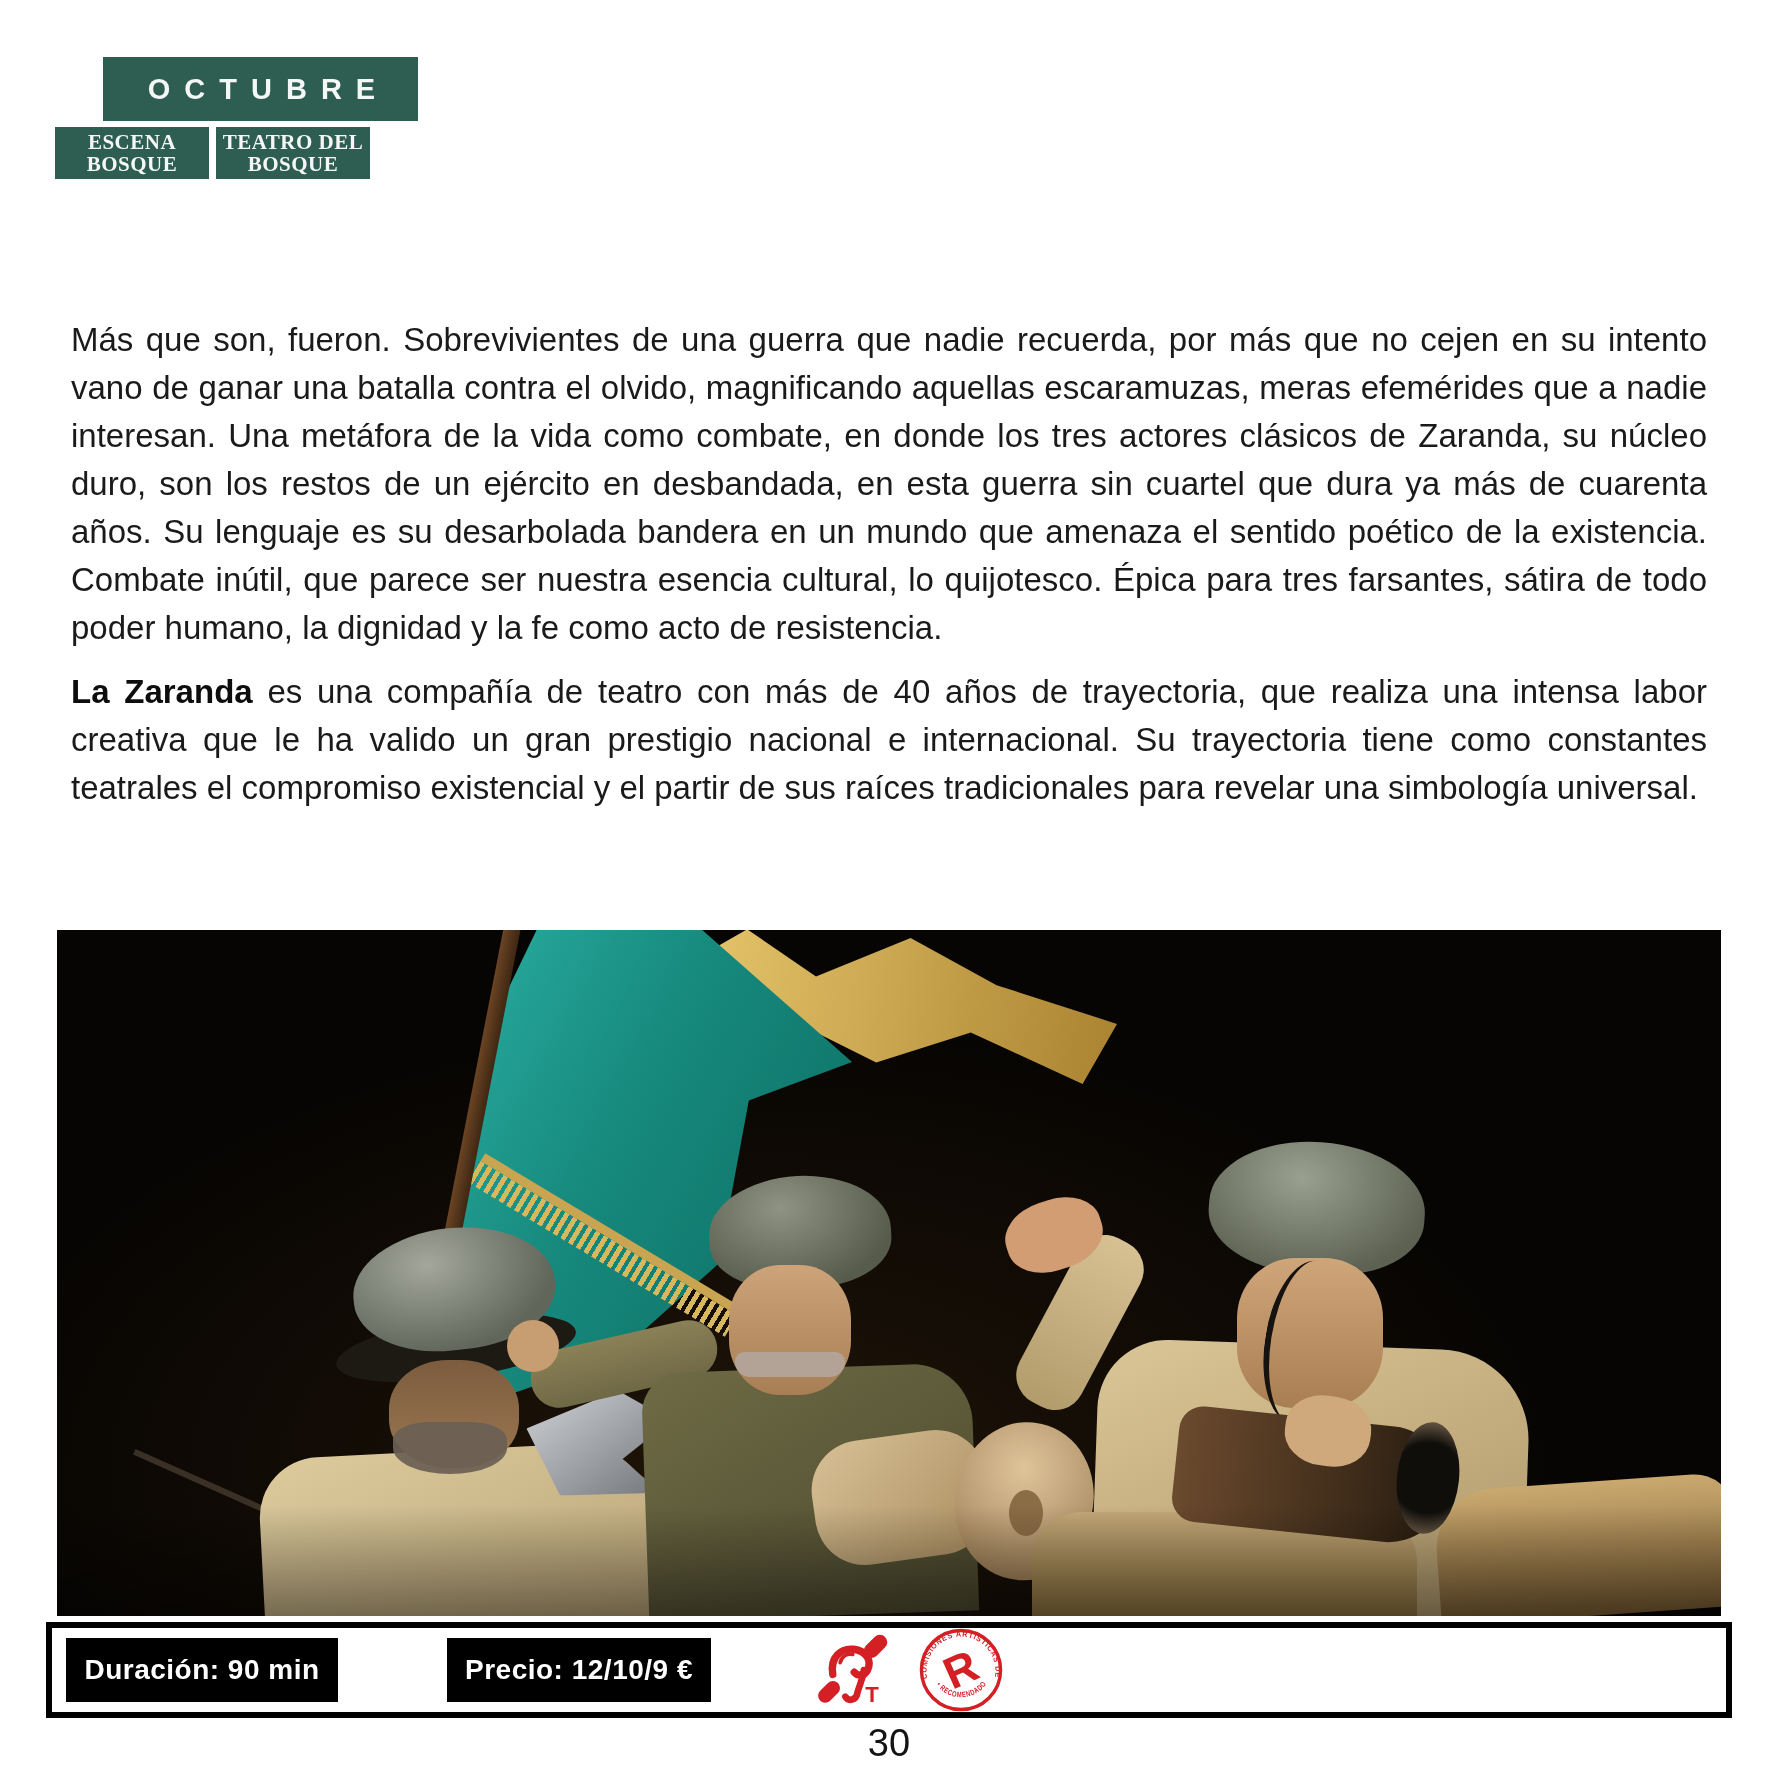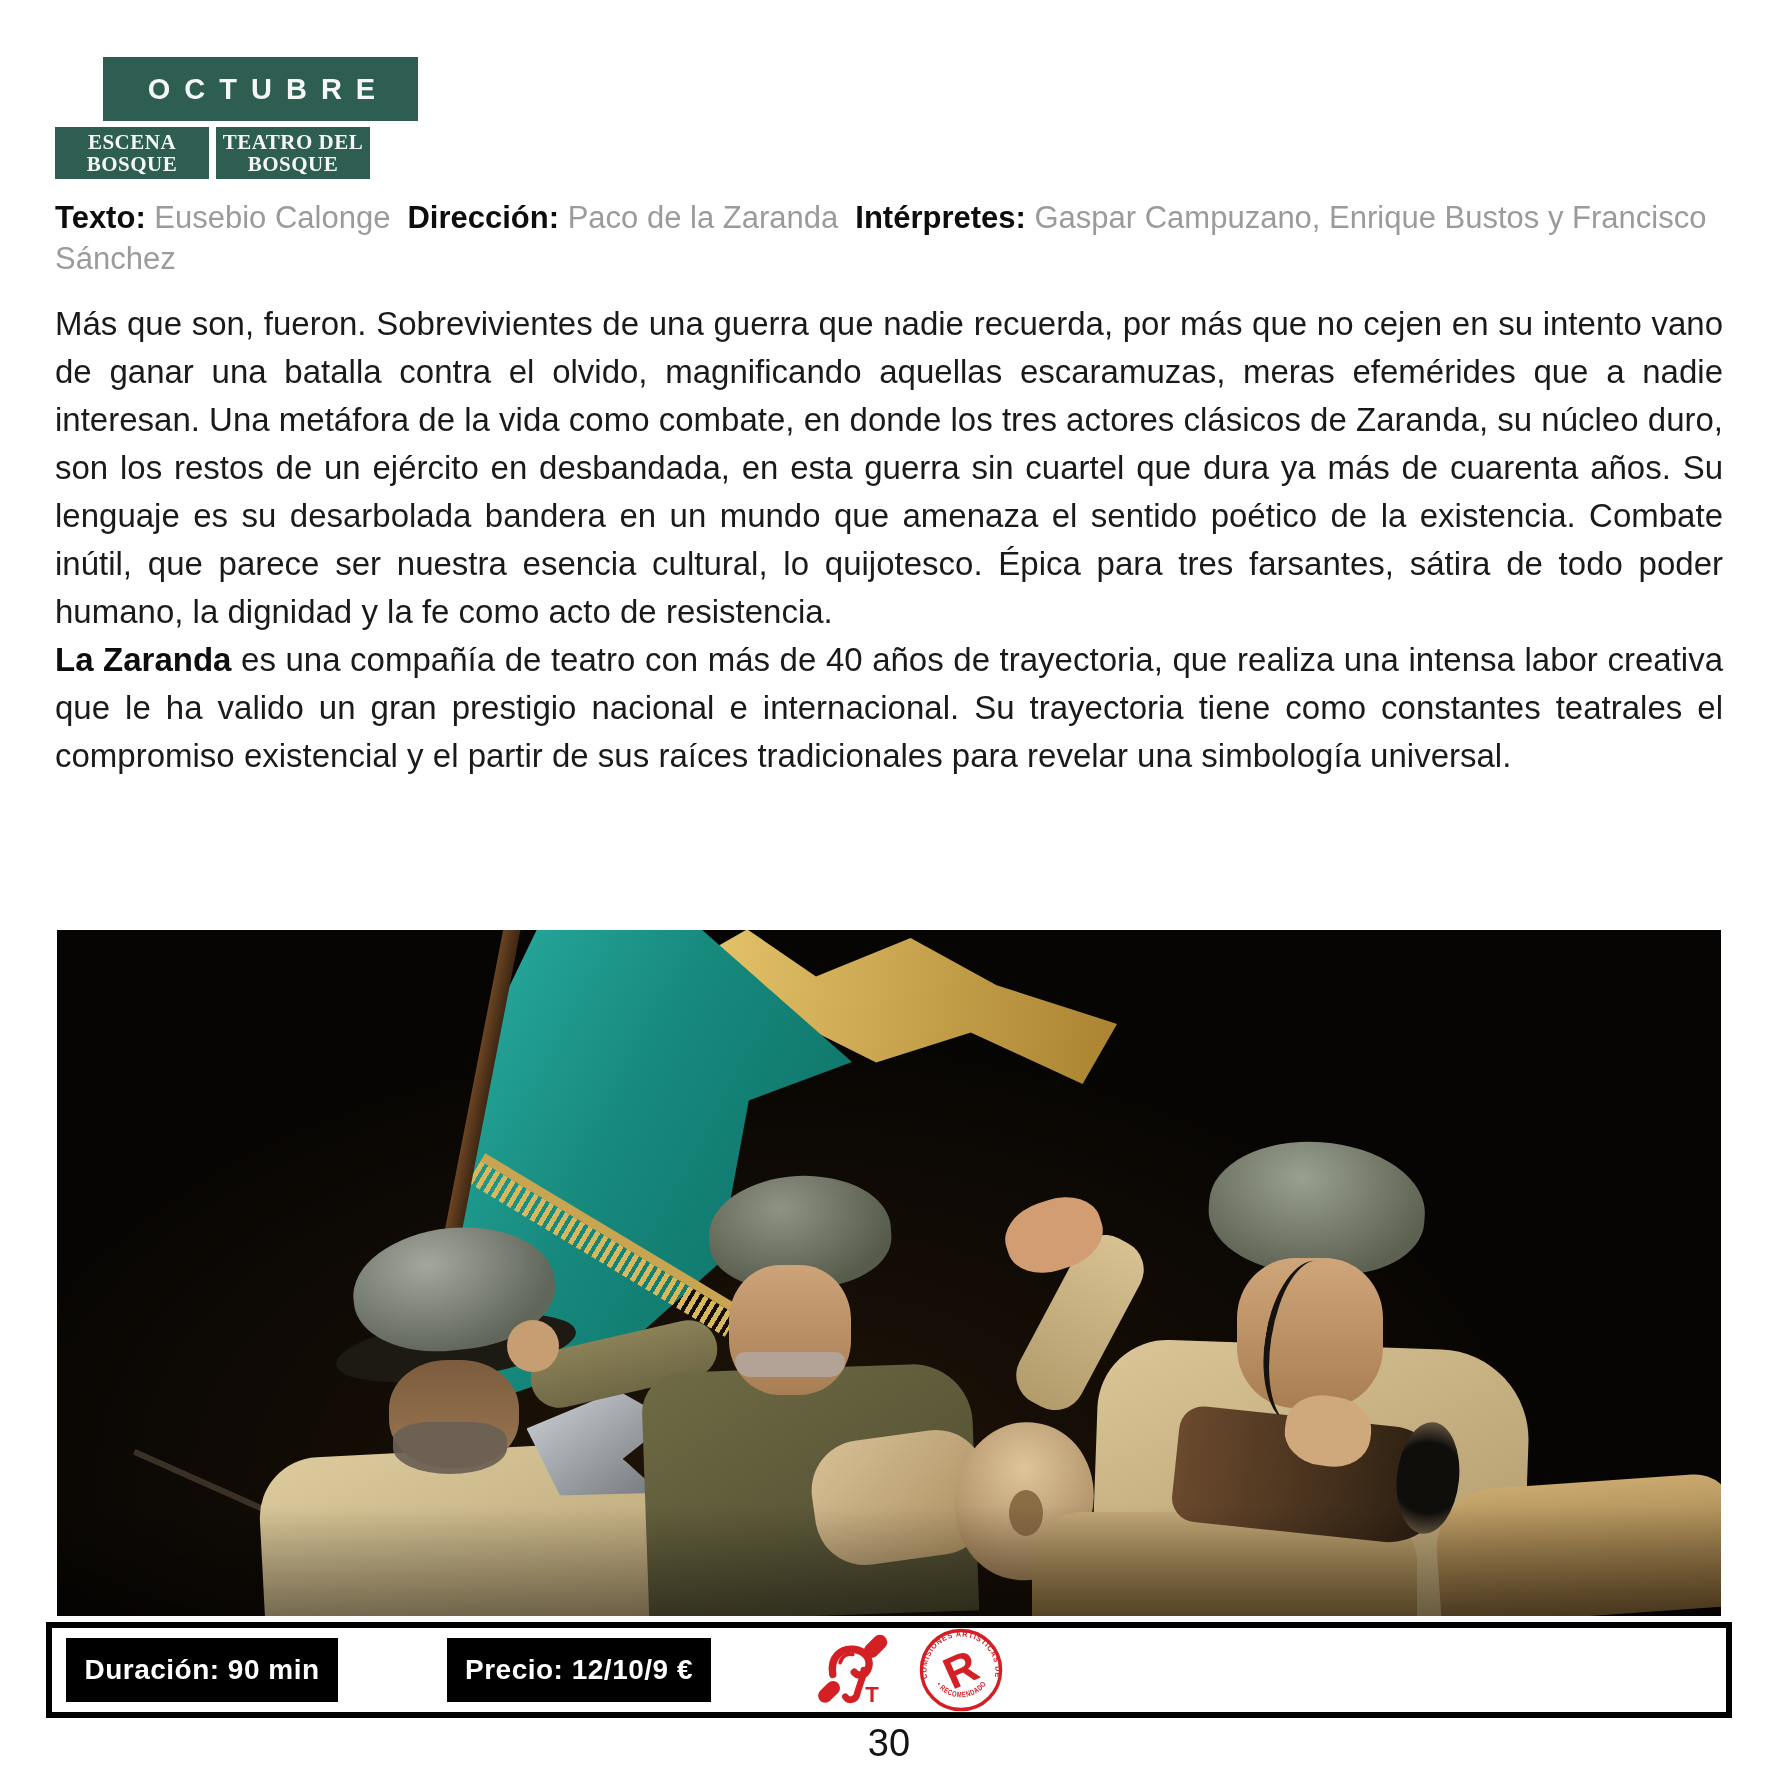--- a/index.html
+++ b/index.html
@@ -41,21 +41,21 @@
   
   .credits { position:absolute; left:55px; top:197px; width:1668px; font-size:31px; line-height:41px; }
   .credit-label { font-weight:700; color:#0d0d0d; }
   .credit-value { color:var(--credits_gray); margin-right:17px; }
   .credits .credit-value:last-child { margin-right:0; }
   
   .body-text {
     position:absolute; left:55px; top:300px; width:1668px;
     font-size:33px; line-height:48px; text-align:justify; color:#1a1a1a;
   }
-  .body-text p { margin:0; }
+  .body-text p { margin:16px; }
   .body-text strong { font-weight:700; color:#0d0d0d; }
   
   .photo {
     position:absolute; left:57px; top:930px; width:1664px; height:686px;
     background:#070503; overflow:hidden;
   }
   .photo > div { position:absolute; }
   .ph-glow   { inset:0; background:radial-gradient(ellipse at 42% 80%, rgba(96,60,22,.28), transparent 58%); }
   .ph-streamer { left:630px; top:-5px; width:430px; height:215px;
     background:linear-gradient(100deg,#e6c66c,#a9812f);
@@ -169,21 +169,20 @@
         </div>
         <div class="venue-box">
           <span>TEATRO DEL</span>
           <span>BOSQUE</span>
         </div>
       </div>
     </div>
   </div>
 
 
-  <p class="credits"><span class="credit-label">Texto:</span> <span class="credit-value">Eusebio Calonge</span><span class="credit-label">Dirección:</span> <span class="credit-value">Paco de la Zaranda</span><span class="credit-label">Intérpretes:</span> <span class="credit-value">Gaspar Campuzano, Enrique Bustos y Francisco Sánchez</span></p>
 
   <div class="body-text">
     <p>Más que son, fueron. Sobrevivientes de una guerra que nadie recuerda, por más que no cejen en su intento vano de ganar una batalla contra el olvido, magnificando aquellas escaramuzas, meras efemérides que a nadie interesan. Una metáfora de la vida como combate, en donde los tres actores clásicos de Zaranda, su núcleo duro, son los restos de un ejército en desbandada, en esta guerra sin cuartel que dura ya más de cuarenta años. Su lenguaje es su desarbolada bandera en un mundo que amenaza el sentido poético de la existencia. Combate inútil, que parece ser nuestra esencia cultural, lo quijotesco. Épica para tres farsantes, sátira de todo poder humano, la dignidad y la fe como acto de resistencia.</p>
     <p><strong>La Zaranda</strong><span> es una compañía de teatro con más de 40 años de trayectoria, que realiza una intensa labor creativa que le ha valido un gran prestigio nacional e internacional. Su trayectoria tiene como constantes teatrales el compromiso existencial y el partir de sus raíces tradicionales para revelar una simbología universal.</span></p>
   </div>
 
   <div class="photo">
     <div class="ph-glow"></div>
     <div class="ph-streamer"></div>
     <div class="ph-flag"></div>

